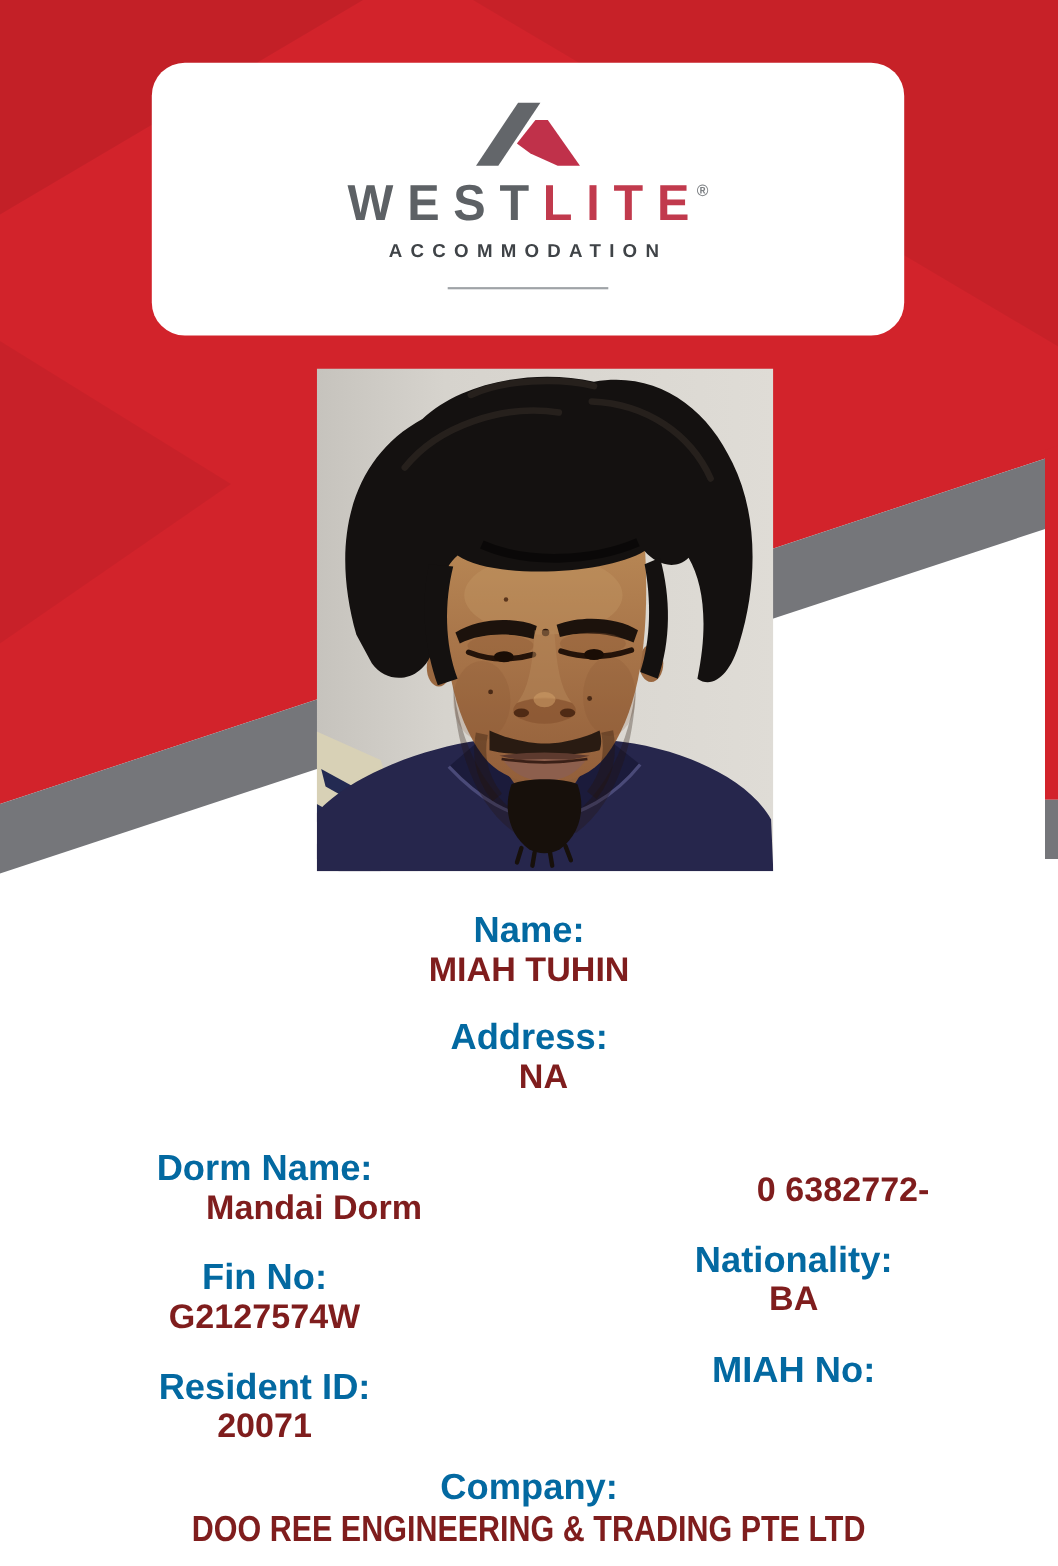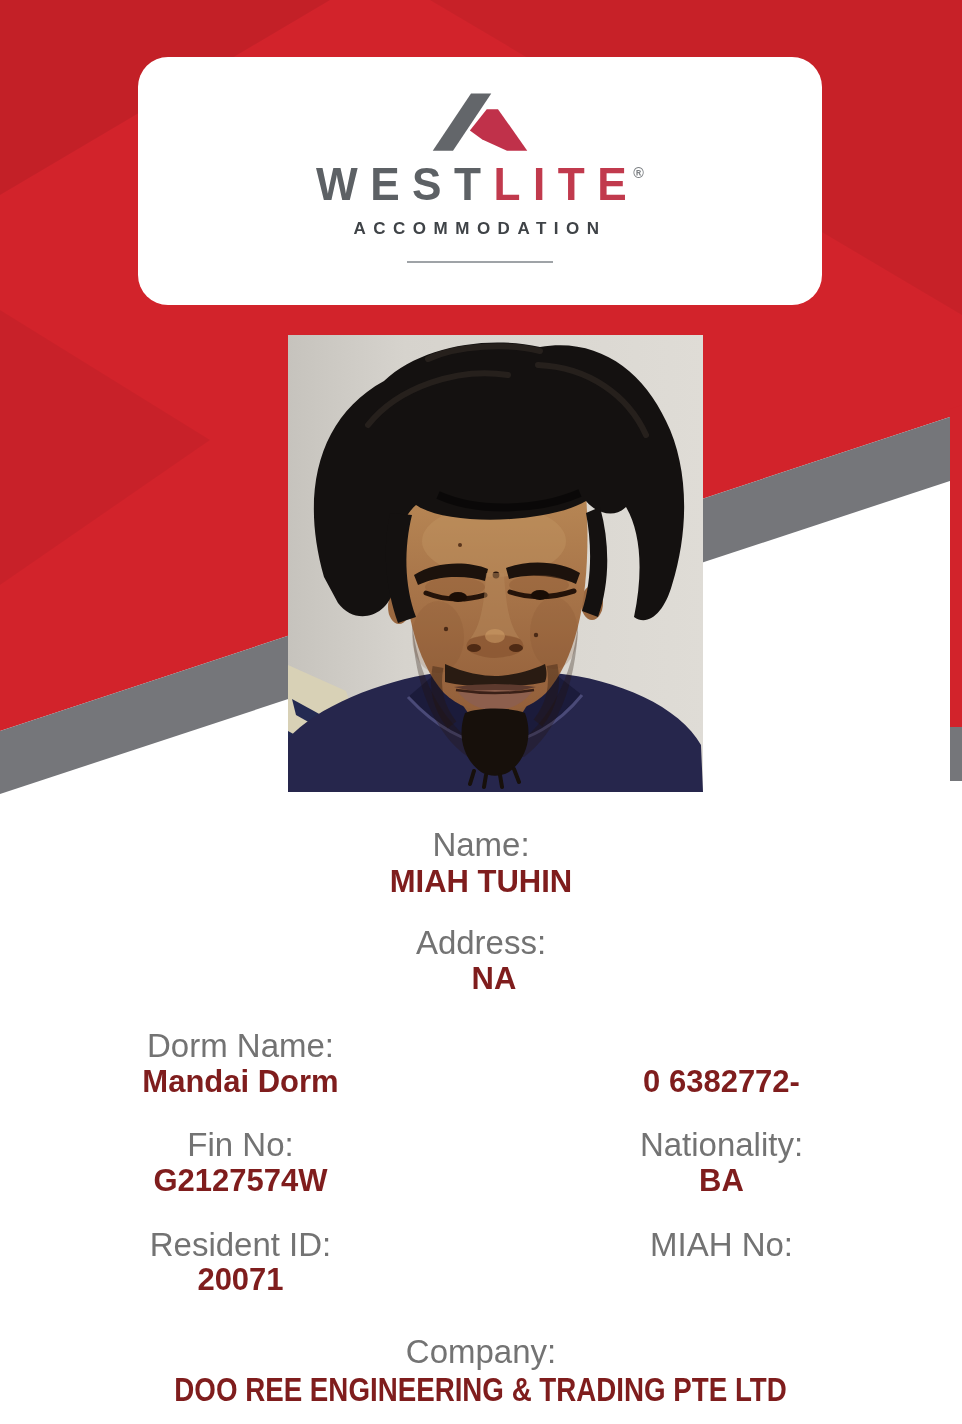--- a/index.html
+++ b/index.html
@@ -23,27 +23,27 @@
   .tagline{
     margin-top:12px;font-weight:700;font-size:17px;letter-spacing:7.5px;
     color:#3f4347;white-space:nowrap;
   }
   .brand-underline{
     margin:22px auto 0;width:146px;height:2px;background:#9fa3a7;
   }
   .photo{position:absolute;left:288px;top:335px;width:415px;height:457px;display:block;}
   .field{position:absolute;text-align:center;line-height:1.15;white-space:nowrap;}
   .full{left:0;width:962px;}
-  .col-left{left:0;width:481px;}
+  .col-left{left:0;width:481px;margin-top:16px;}
   .col-right{left:481px;width:481px;}
-  .label{color:#737373;font-weight:400;font-size:33px;}
+  .label{color:#0369a1;font-weight:700;font-size:33px;}
   .value{color:#7f1d1d;font-weight:700;font-size:31px;}
   .t-name-l{top:826px;} .t-name-v{top:864px;}
   .t-addr-l{top:924px;} .t-addr-v{top:961px;margin-left:13px;}
-  .t-r1-l{top:1027px;}  .t-r1-v{top:1064px;}
+  .t-r1-l{top:1027px;}  .t-r1-v{top:1064px;padding-left:45px;}
   .t-r2-l{top:1126px;}  .t-r2-v{top:1163px;}
   .t-r3-l{top:1226px;}  .t-r3-v{top:1262px;}
   .t-co-l{top:1333px;}  .t-co-v{top:1371px;}
   .condensed{display:inline-block;transform:scaleX(0.84);transform-origin:center;font-size:33px;}
 </style>
 </head>
 <body>
 
 <div class="stage">
 

